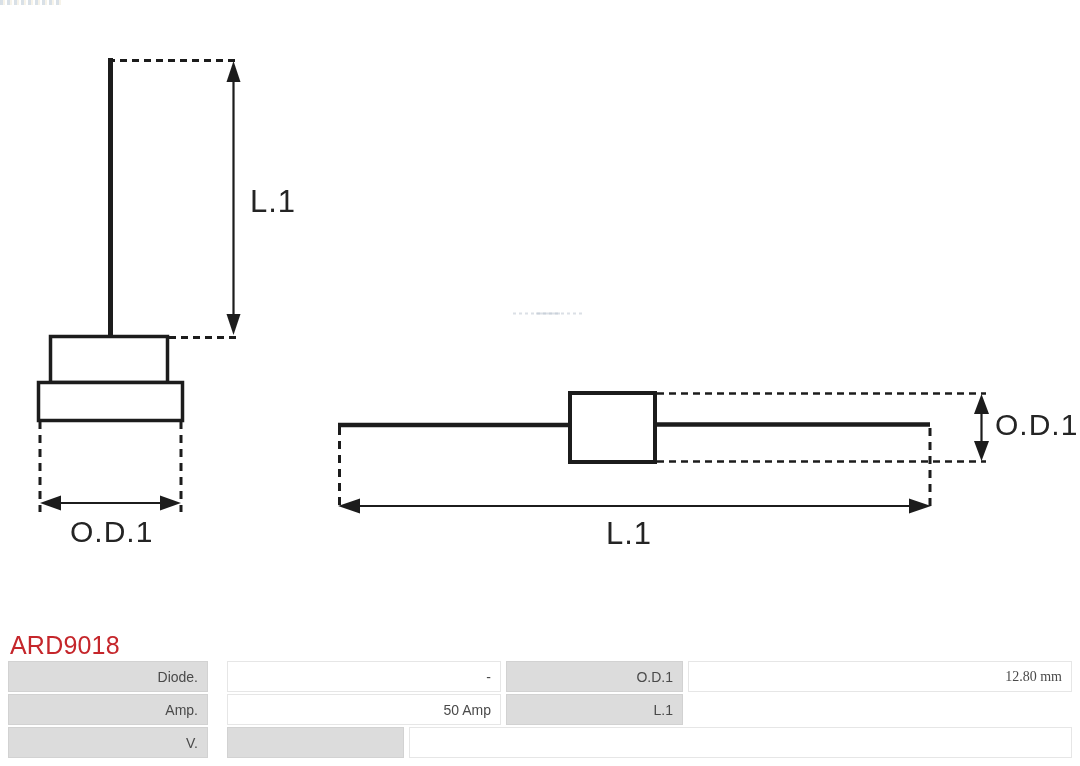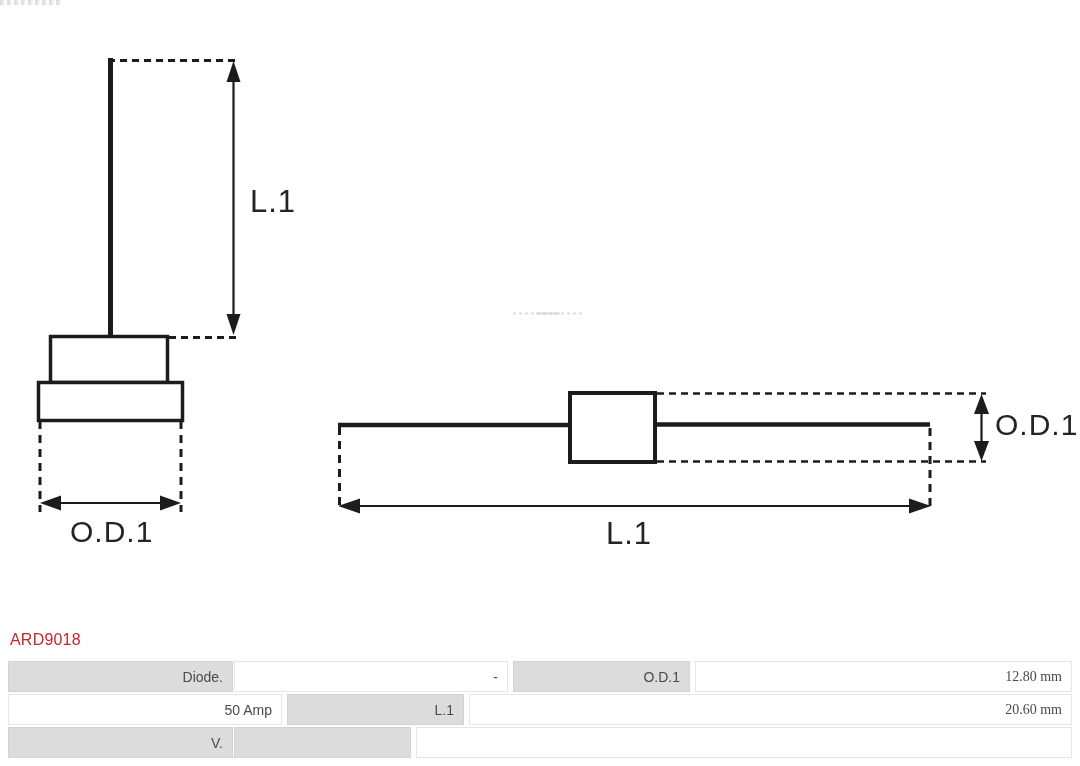--- a/index.html
+++ b/index.html
@@ -35,21 +35,21 @@
     white-space:nowrap;
   }
   #lbl-left-l1   { left:250px; top:186px; }
   #lbl-left-od1  { left:70px;  top:517px; font-size:30px; }
   #lbl-right-od1 { left:995px; top:410px; font-size:30px; }
   #lbl-right-l1  { left:606px; top:518px; }
 
   .part-number {
     position:absolute;
     left:10px; top:631px;
-    font-size:16px;
+    font-size:25px;
     color:#c5262b;
     letter-spacing:.2px;
   }
 
   .spec-table {
     position:absolute;
     left:8px; top:661px;
     width:1064px;
   }
   .spec-row { display:flex; margin-bottom:2px; }
@@ -61,21 +61,21 @@
     display:flex;
     align-items:center;
     justify-content:flex-end;
     padding-right:9px;
     font-size:14px;
     color:#4a4a4a;
     white-space:nowrap;
     overflow:hidden;
   }
   .cell.gray { background:#dcdcdc; border-color:#d2d2d2; }
-  .c1 { width:225px; margin-right:1px; }
+  .c1 { width:200px; margin-right:19px; }
   .c2 { width:274px; margin-right:5px; }
   .c3 { width:177px; margin-right:5px; }
   .c4 { flex:1;font-family:Liberation Serif, serif; }
 </style>
 </head>
 <body>
 
 <div class="corner-artifact"></div>
 
 <div class="diagram">
@@ -132,22 +132,22 @@
 <div class="part-number">ARD9018</div>
 
 <div class="spec-table">
   <div class="spec-row">
     <div class="cell gray c1">Diode.</div>
     <div class="cell c2">-</div>
     <div class="cell gray c3">O.D.1</div>
     <div class="cell c4">12.80 mm</div>
   </div>
   <div class="spec-row">
+    <div class="cell gray c1">Amp.</div>
     <div class="cell c2">50 Amp</div>
     <div class="cell gray c3">L.1</div>
-    <div class="cell c4">20.60 mm</div>
   </div>
   <div class="spec-row">
     <div class="cell gray c1">V.</div>
     <div class="cell gray c3"></div>
     <div class="cell c4"></div>
   </div>
 </div>
 
 </body></html>

